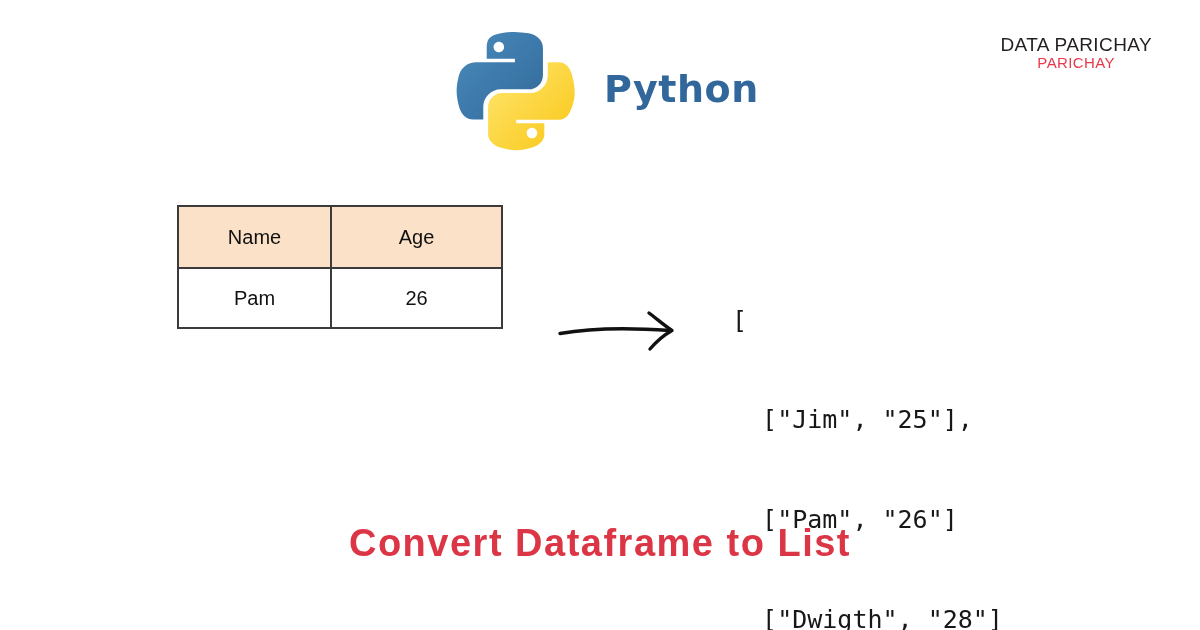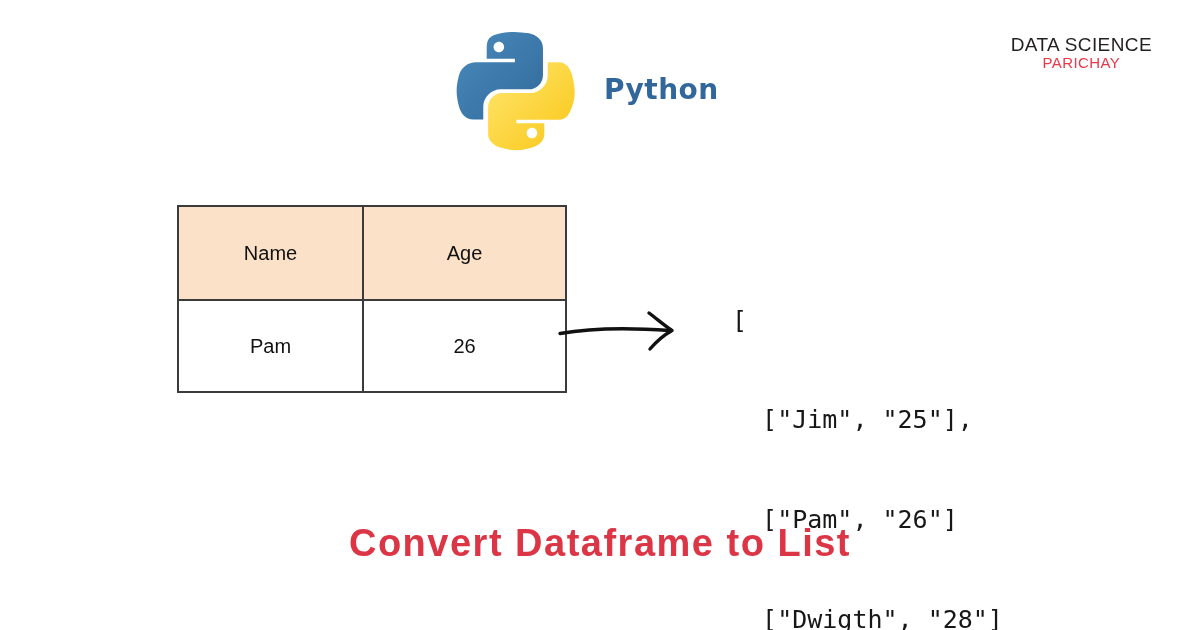--- a/index.html
+++ b/index.html
@@ -47,21 +47,21 @@
     gap: 26px;
   }
   .py-logo {
     width: 126px;
     height: 126px;
     display: block;
   }
   .py-word {
     font-family: "DejaVu Sans", sans-serif;
     font-weight: bold;
-    font-size: 28px;
+    font-size: 38px;
     color: #31679b;
     letter-spacing: 0.5px;
   }
 
   
   .df-table {
     position: absolute;
     left: 177px;
     top: 205px;
     width: 320px;
@@ -69,21 +69,21 @@
     table-layout: fixed;
   }
   .df-table td, .df-table th {
     border: 2px solid #3b3b3b;
     text-align: center;
     font-family: "Liberation Sans", sans-serif;
     font-size: 20px;
     color: #111111;
     font-weight: normal;
     height: 58px;
-    padding: 16px;
+    padding: 0;
     background: #ffffff;
   }
   .df-table thead th {
     background: #fbe1c8;
     height: 60px;
     font-weight: normal;
   }
   .col-name { width: 151px; }
   .col-age  { width: 169px; margin-top: 47px; }
 
@@ -120,21 +120,21 @@
     font-weight: bold;
     font-size: 38px;
     letter-spacing: 1.5px;
     color: #dc3545;
   }
 </style>
 </head>
 <body>
 
 <div class="brand">
-  <div class="brand-line1">DATA SCIENCE</div>
+  <div class="brand-line1">DATA PARICHAY</div>
   <div class="brand-line2">PARICHAY</div>
 </div>
 
 <div class="logo-lockup">
   <span>
     <svg class="py-logo" viewBox="0 0 110 110" xmlns="http://www.w3.org/2000/svg" aria-hidden="true">
       <defs>
         <linearGradient id="gBlue" x1="0" y1="0" x2="1" y2="1">
           <stop offset="0%" stop-color="#4b8bbe"></stop>
           <stop offset="100%" stop-color="#306998"></stop>

